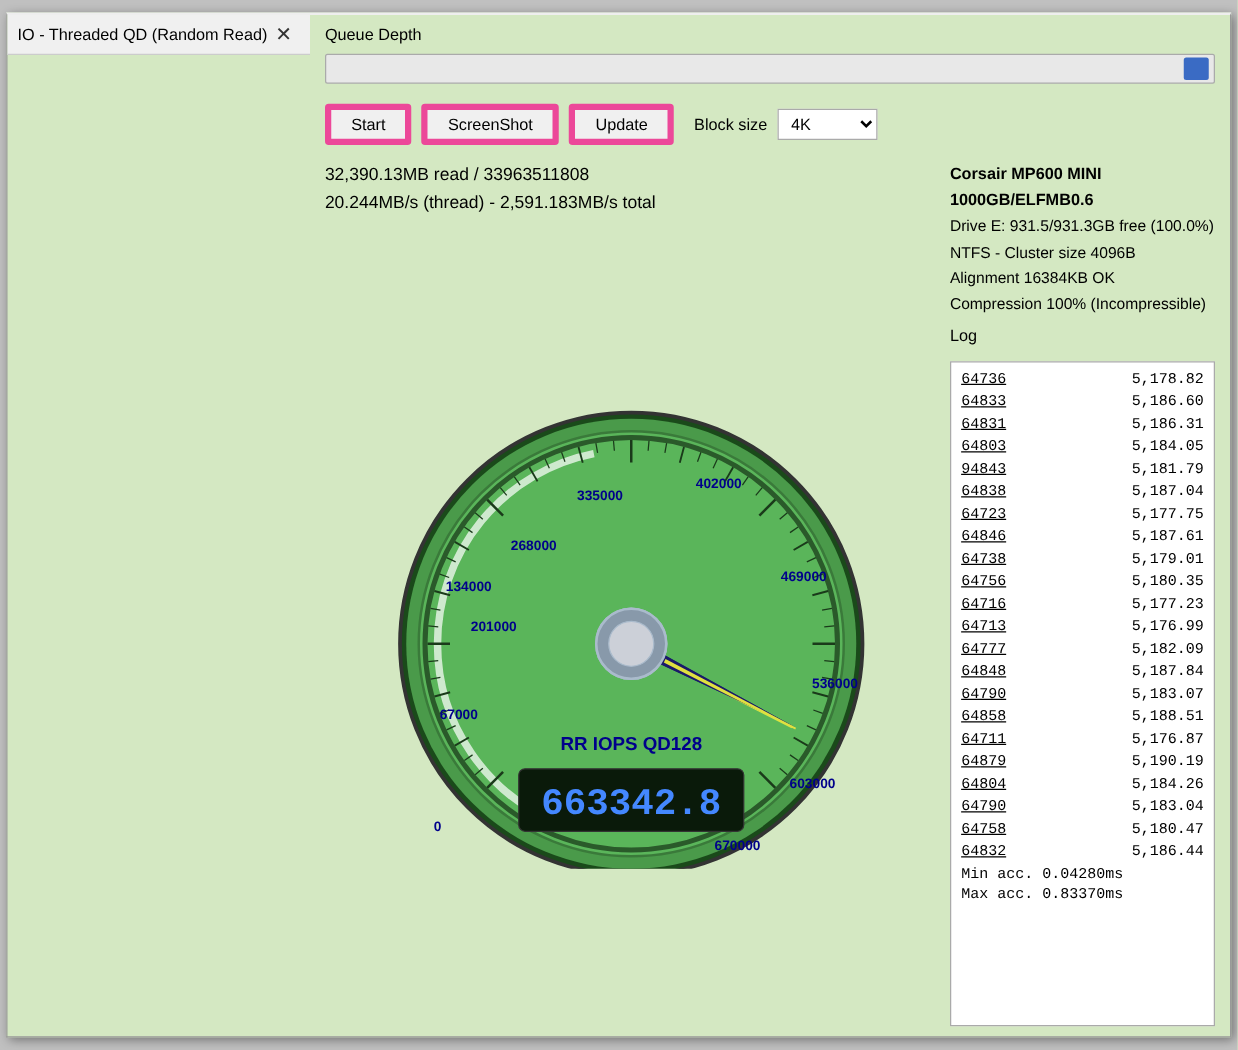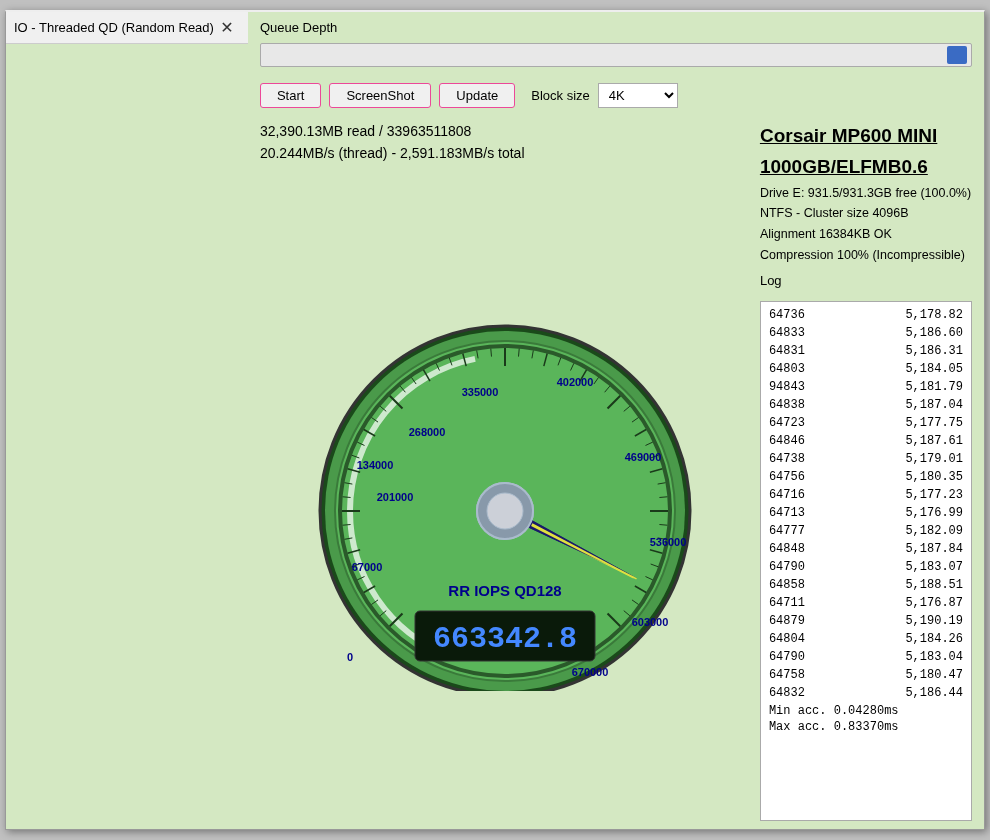--- a/index.html
+++ b/index.html
@@ -82,21 +82,21 @@
     }
     .toolbar {
       display: flex;
       align-items: center;
       gap: 8px;
       margin: 6px 0;
     }
     .btn {
       padding: 4px 16px;
       background: #f0f0f0;
-      border: 1px solid #ec4899;
+      border: 5px solid #ec4899;
       border-radius: 3px;
       cursor: pointer;
       font-size: 13px;
       color: #000;
       min-width: 60px;
       text-align: center;
     }
     .block-size-label {
       font-size: 13px;
       margin-left: 8px;
@@ -140,22 +140,21 @@
       flex-direction: column;
     }
     .drive-info {
       font-size: 12.5px;
       color: #000;
       line-height: 1.65;
       margin-bottom: 8px;
     }
     .drive-info .drive-name {
       font-weight: bold;
-      font-size: 19px;
-      text-decoration: underline;
+      font-size: 13px;
     }
     .log-label {
       font-size: 13px;
       font-weight: normal;
       margin-bottom: 13px;
     }
     .log-box {
       flex: 1;
       background: white;
       border: 1px solid #aaa;
@@ -163,21 +162,21 @@
       padding: 4px 8px;
       font-size: 12px;
       font-family: 'Courier New', monospace;
     }
     .log-row {
       display: flex;
       justify-content: space-between;
       line-height: 1.5;
       white-space: nowrap;
     }
-    .log-col1 { width: 55px; }
+    .log-col1 { width: 55px; text-decoration: underline; }
     .log-col2 { width: 70px; text-align: right; }
     .log-footer {
       font-size: 12px;
       font-family: 'Courier New', monospace;
       margin-top: 2px;
     }
 
     
     .gauge-svg {
       width: 420px;

